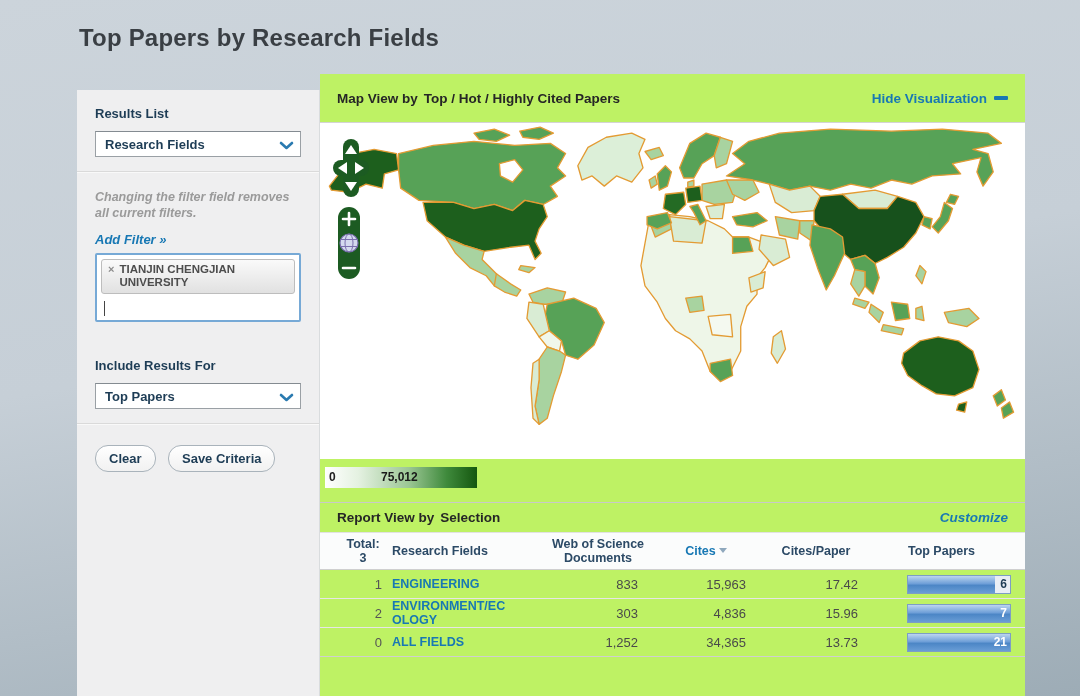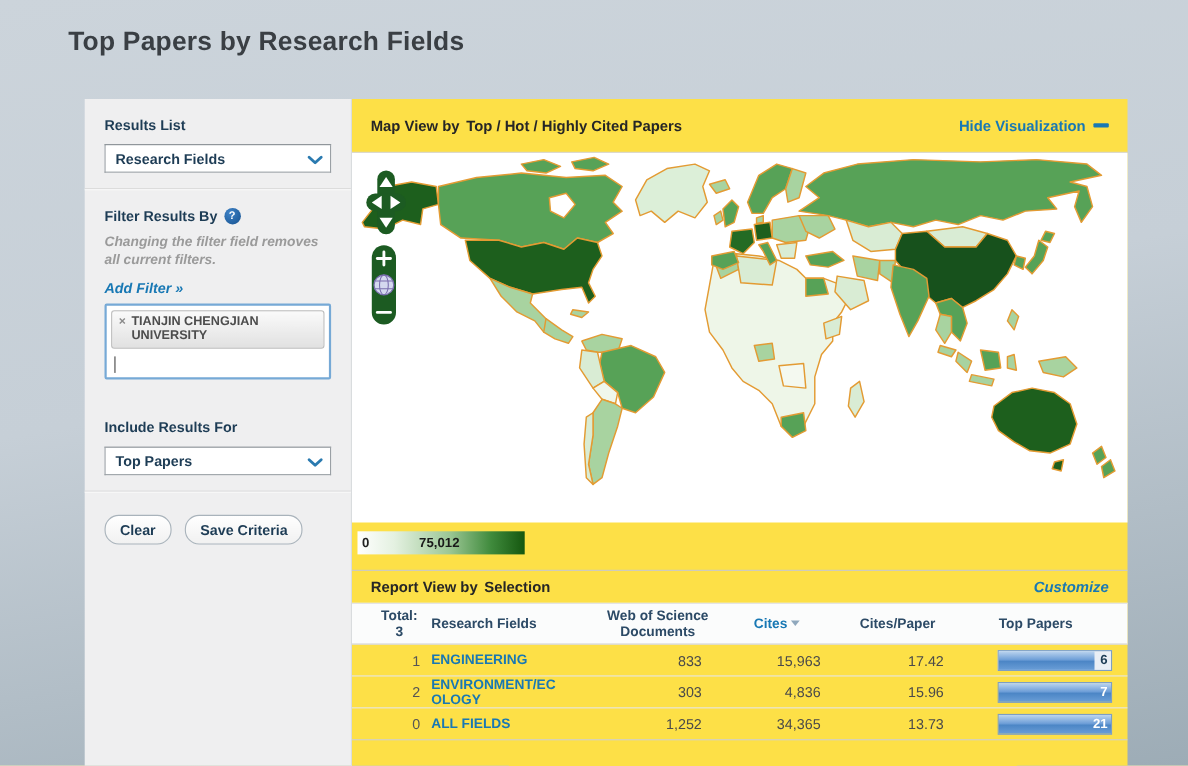--- a/index.html
+++ b/index.html
@@ -3,21 +3,21 @@
 <meta charset="utf-8">
 <style>
   * { margin:0; padding:0; box-sizing:border-box; }
   html,body { width:1080px; height:696px; }
   body {
     font-family:"Liberation Sans", sans-serif;
     background:linear-gradient(170deg, #ccd4db 0%, #c6cfd7 45%, #9dacb6 100%);
     position:relative; overflow:hidden;
   }
   .page-title {
-    position:absolute; left:62px; top:24px;
+    position:absolute; left:79px; top:24px;
     font-size:24px; font-weight:bold; color:#3a3f44; letter-spacing:.2px;
   }
   
   .sidebar {
     position:absolute; left:77px; top:90px; width:243px; bottom:0;
     background:#efeff0; border-right:1px solid #d9dcde;
   }
   .sb-section { padding:16px 18px 14px 18px; }
   .sb-heading { font-size:13px; font-weight:bold; color:#1d3c55; margin-bottom:10px; }
   .sb-divider { border-top:1px solid #dadada; border-bottom:1px solid #f9f9f9; }
@@ -48,21 +48,21 @@
   }
   .chip .x { color:#8b8b8b; font-size:11px; line-height:1.2; cursor:pointer; }
   .caret-line { width:1px; height:15px; background:#444; margin:7px 0 2px 3px; }
   .btn {
     display:inline-block; background:linear-gradient(#ffffff,#f1f1f1);
     border:1px solid #a9b3bb; border-radius:13px; padding:5px 13px;
     font-size:13px; font-weight:bold; color:#1d3c55; cursor:pointer;
   }
   .btn + .btn { margin-left:8px; }
   
-  .main { position:absolute; left:320px; top:90px; width:705px; bottom:0; background:#fde047; }
+  .main { position:absolute; left:320px; top:74px; width:705px; bottom:0; background:#bef264; }
   .map-header {
     height:49px; border-bottom:1px solid #d4d4d4;
     display:flex; align-items:center; justify-content:space-between; padding:0 17px;
   }
   .hdr-text { font-size:13.5px; font-weight:bold; color:#262626; }
   .hdr-text .pre { margin-right:6px; }
   .hide-link { display:flex; align-items:center; gap:7px; }
   .hide-link span { font-size:13.5px; font-weight:bold; color:#1878b4; }
   .minus-dash { width:14px; height:4px; background:#1878b4; border-radius:1px; }
   .map-area { position:relative; height:336px; background:#fff; overflow:hidden; }
@@ -112,24 +112,20 @@
       <span>Research Fields</span>
       <span class="chev">
         <svg width="15" height="11" viewBox="0 0 15 11">
             <polyline points="2,3 7.5,8 13,3" fill="none" stroke="#2a7ab0" stroke-width="2.6" stroke-linecap="round" stroke-linejoin="round"></polyline>
           </svg>
       </span>
     </div>
   </div>
   <div class="sb-divider"></div>
   <div class="sb-section">
-    <div class="heading-row">
-      <div class="sb-heading">Filter Results By</div>
-      <div class="help-icon">?</div>
-    </div>
     <div class="note">Changing the filter field removes all current filters.</div>
     <a class="link">Add Filter »</a>
     <div class="filter-box">
       <span class="chip">
         <span class="x">×</span>
         <span>TIANJIN CHENGJIAN UNIVERSITY</span>
       </span>
       <div class="caret-line"></div>
     </div>
   </div>

